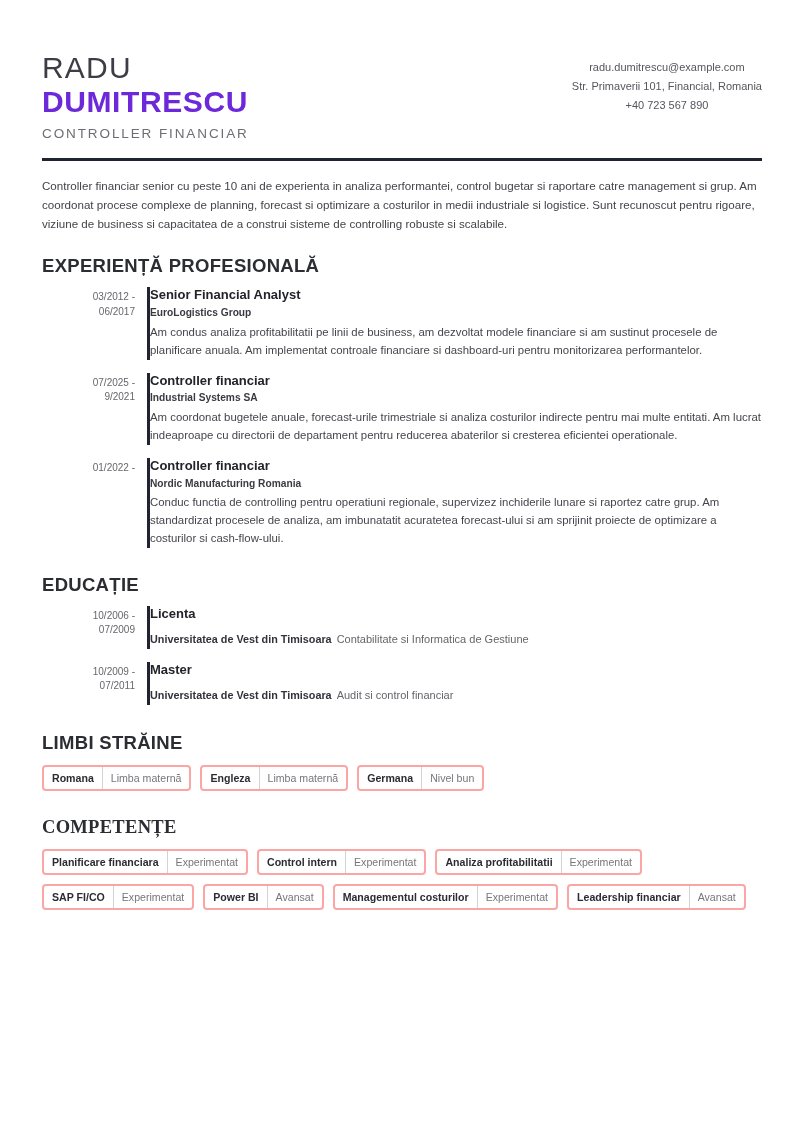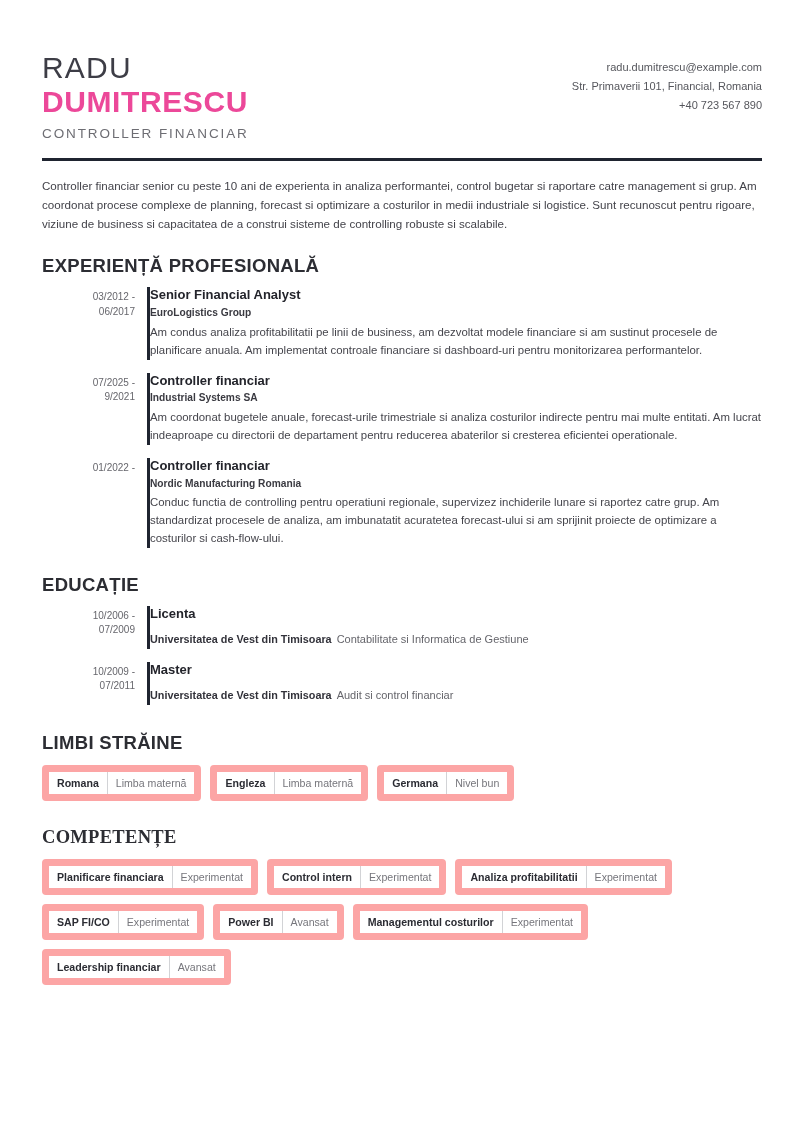--- a/index.html
+++ b/index.html
@@ -34,42 +34,42 @@
     font-size: 30px;
     letter-spacing: 1.2px;
     color: #3d3d46;
     font-weight: 400;
     line-height: 1.08;
     text-transform: uppercase;
   }
   .last-name {
     font-size: 30px;
     letter-spacing: 0.6px;
-    color: #ec4899;
+    color: #6d28d9;
     font-weight: 700;
     line-height: 1.12;
     text-transform: uppercase;
     margin-top: 1px;
   }
   .job-title {
     font-size: 13.5px;
     letter-spacing: 1.9px;
     color: #6d6d73;
     font-weight: 400;
     margin-top: 7px;
     text-transform: uppercase;
   }
   .contact {
     text-align: right;
     font-size: 11px;
     line-height: 1.72;
     color: #55565c;
     padding-top: 10px;
   }
-  .contact div { white-space: nowrap; }
+  .contact div { white-space: nowrap; text-align: center; }
 
   .top-rule {
     height: 3px;
     background: #1f2430;
     margin-top: 17px;
   }
 
   
   .summary {
     font-size: 11.6px;
@@ -158,21 +158,21 @@
   .chip-row {
     display: flex;
     flex-wrap: wrap;
     gap: 9px;
     margin-bottom: 9px;
   }
   .chip-row:last-child { margin-bottom: 0; }
   .chip {
     display: inline-flex;
     align-items: stretch;
-    border: 7px solid #fca5a5;
+    border: 2px solid #fca5a5;
     border-radius: 4px;
     overflow: hidden;
     background: #ffffff;
     height: 22px;
   }
   .chip-name {
     display: flex;
     align-items: center;
     font-size: 10.6px;
     font-weight: 700;

